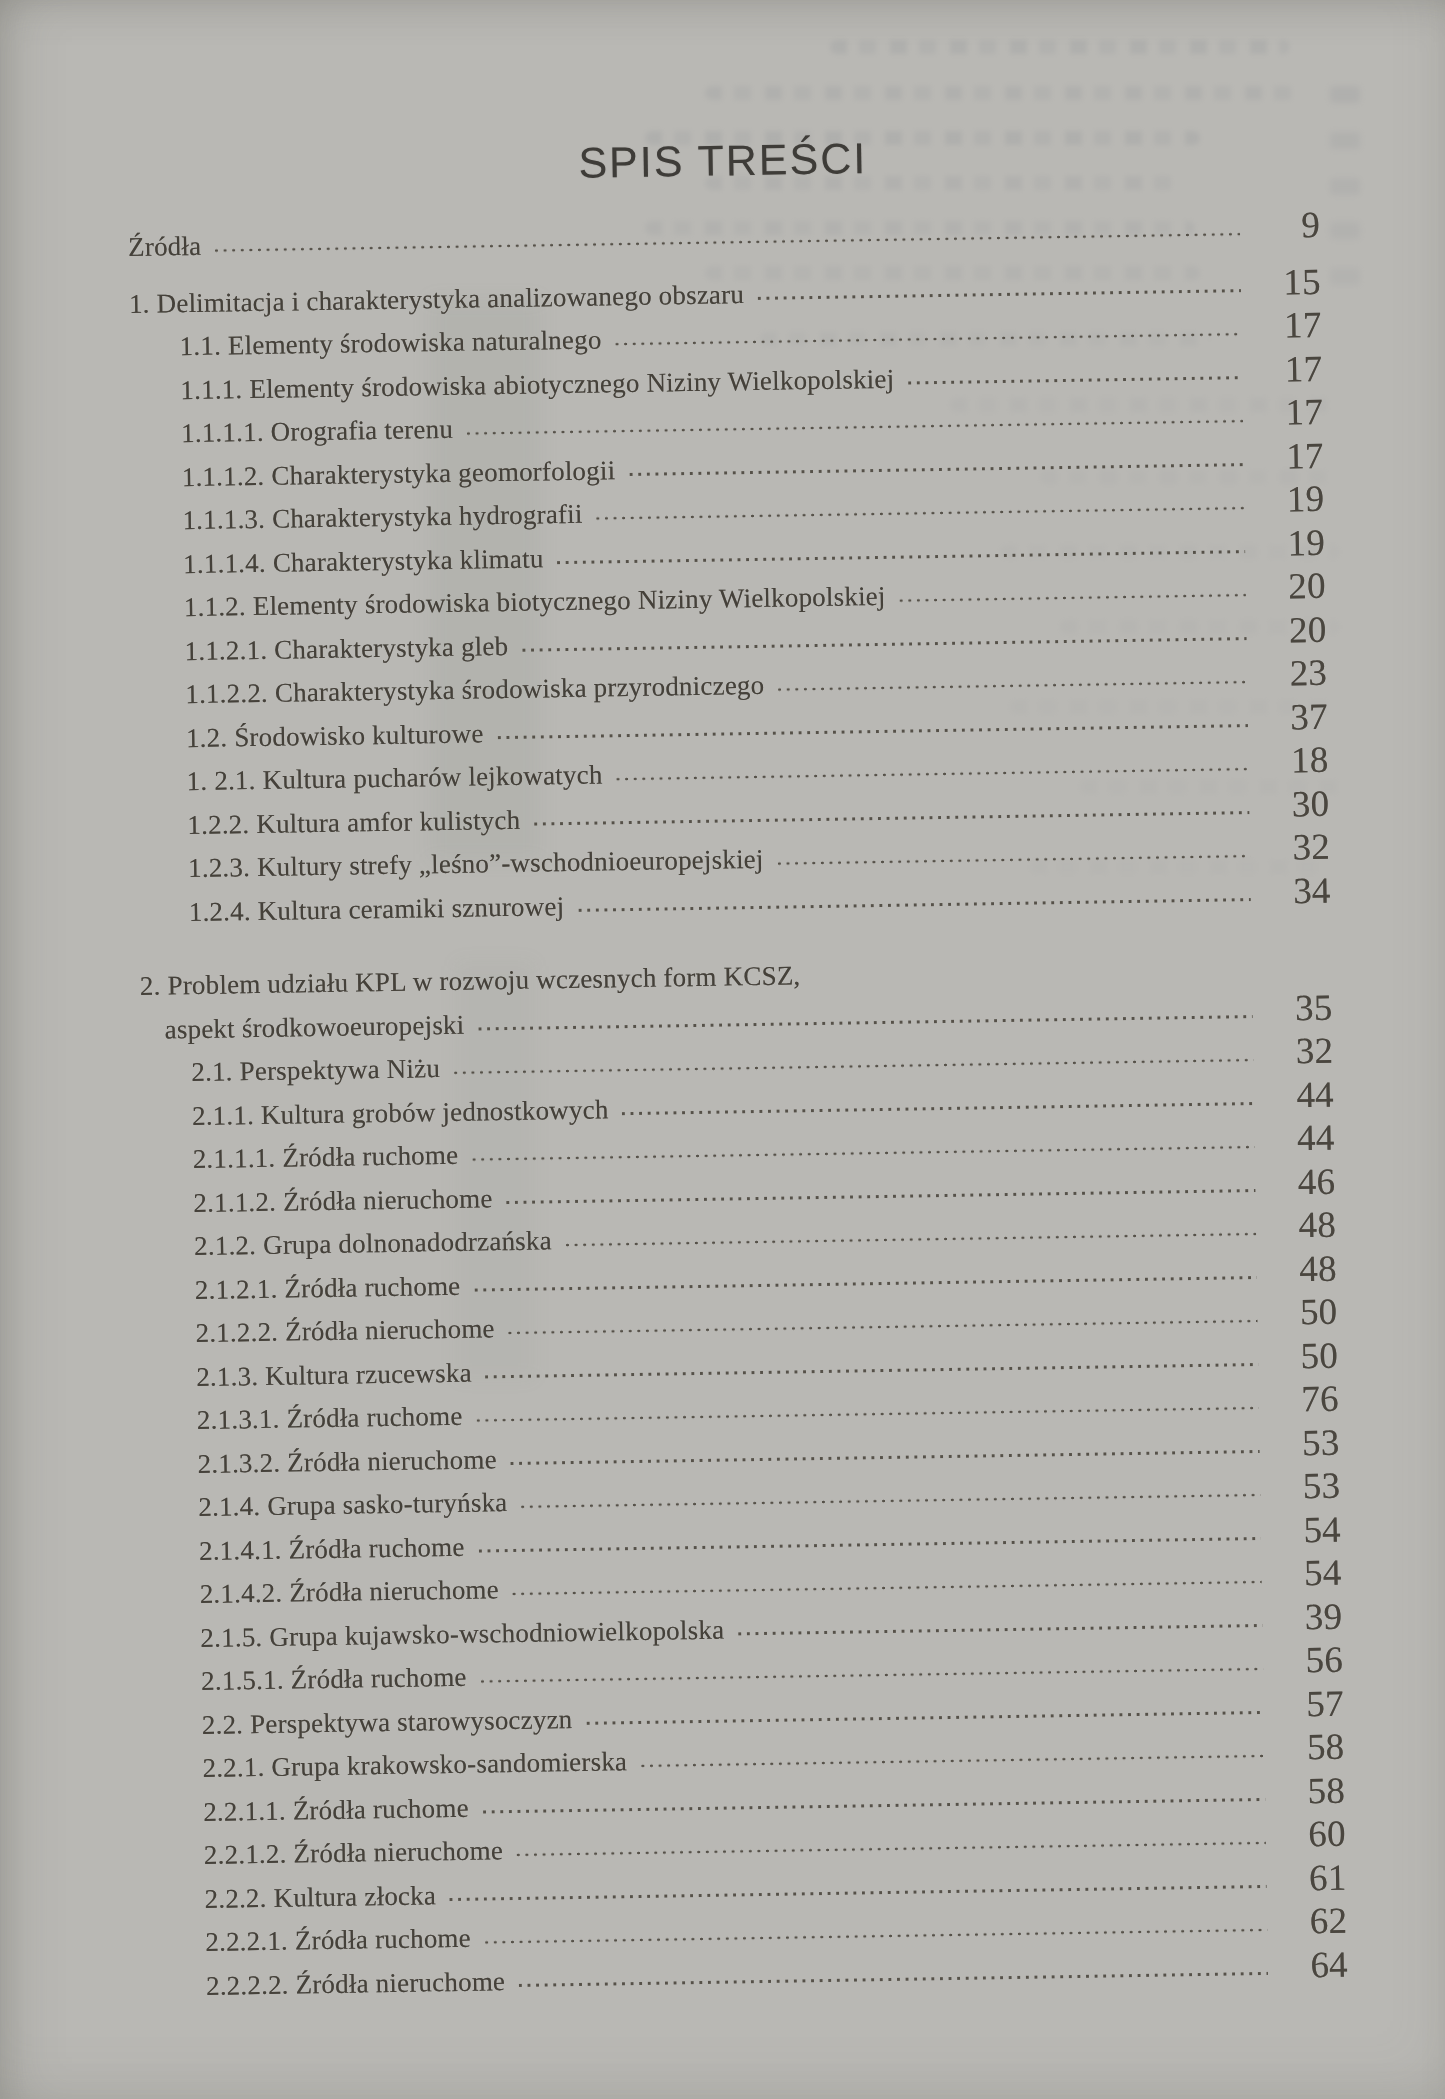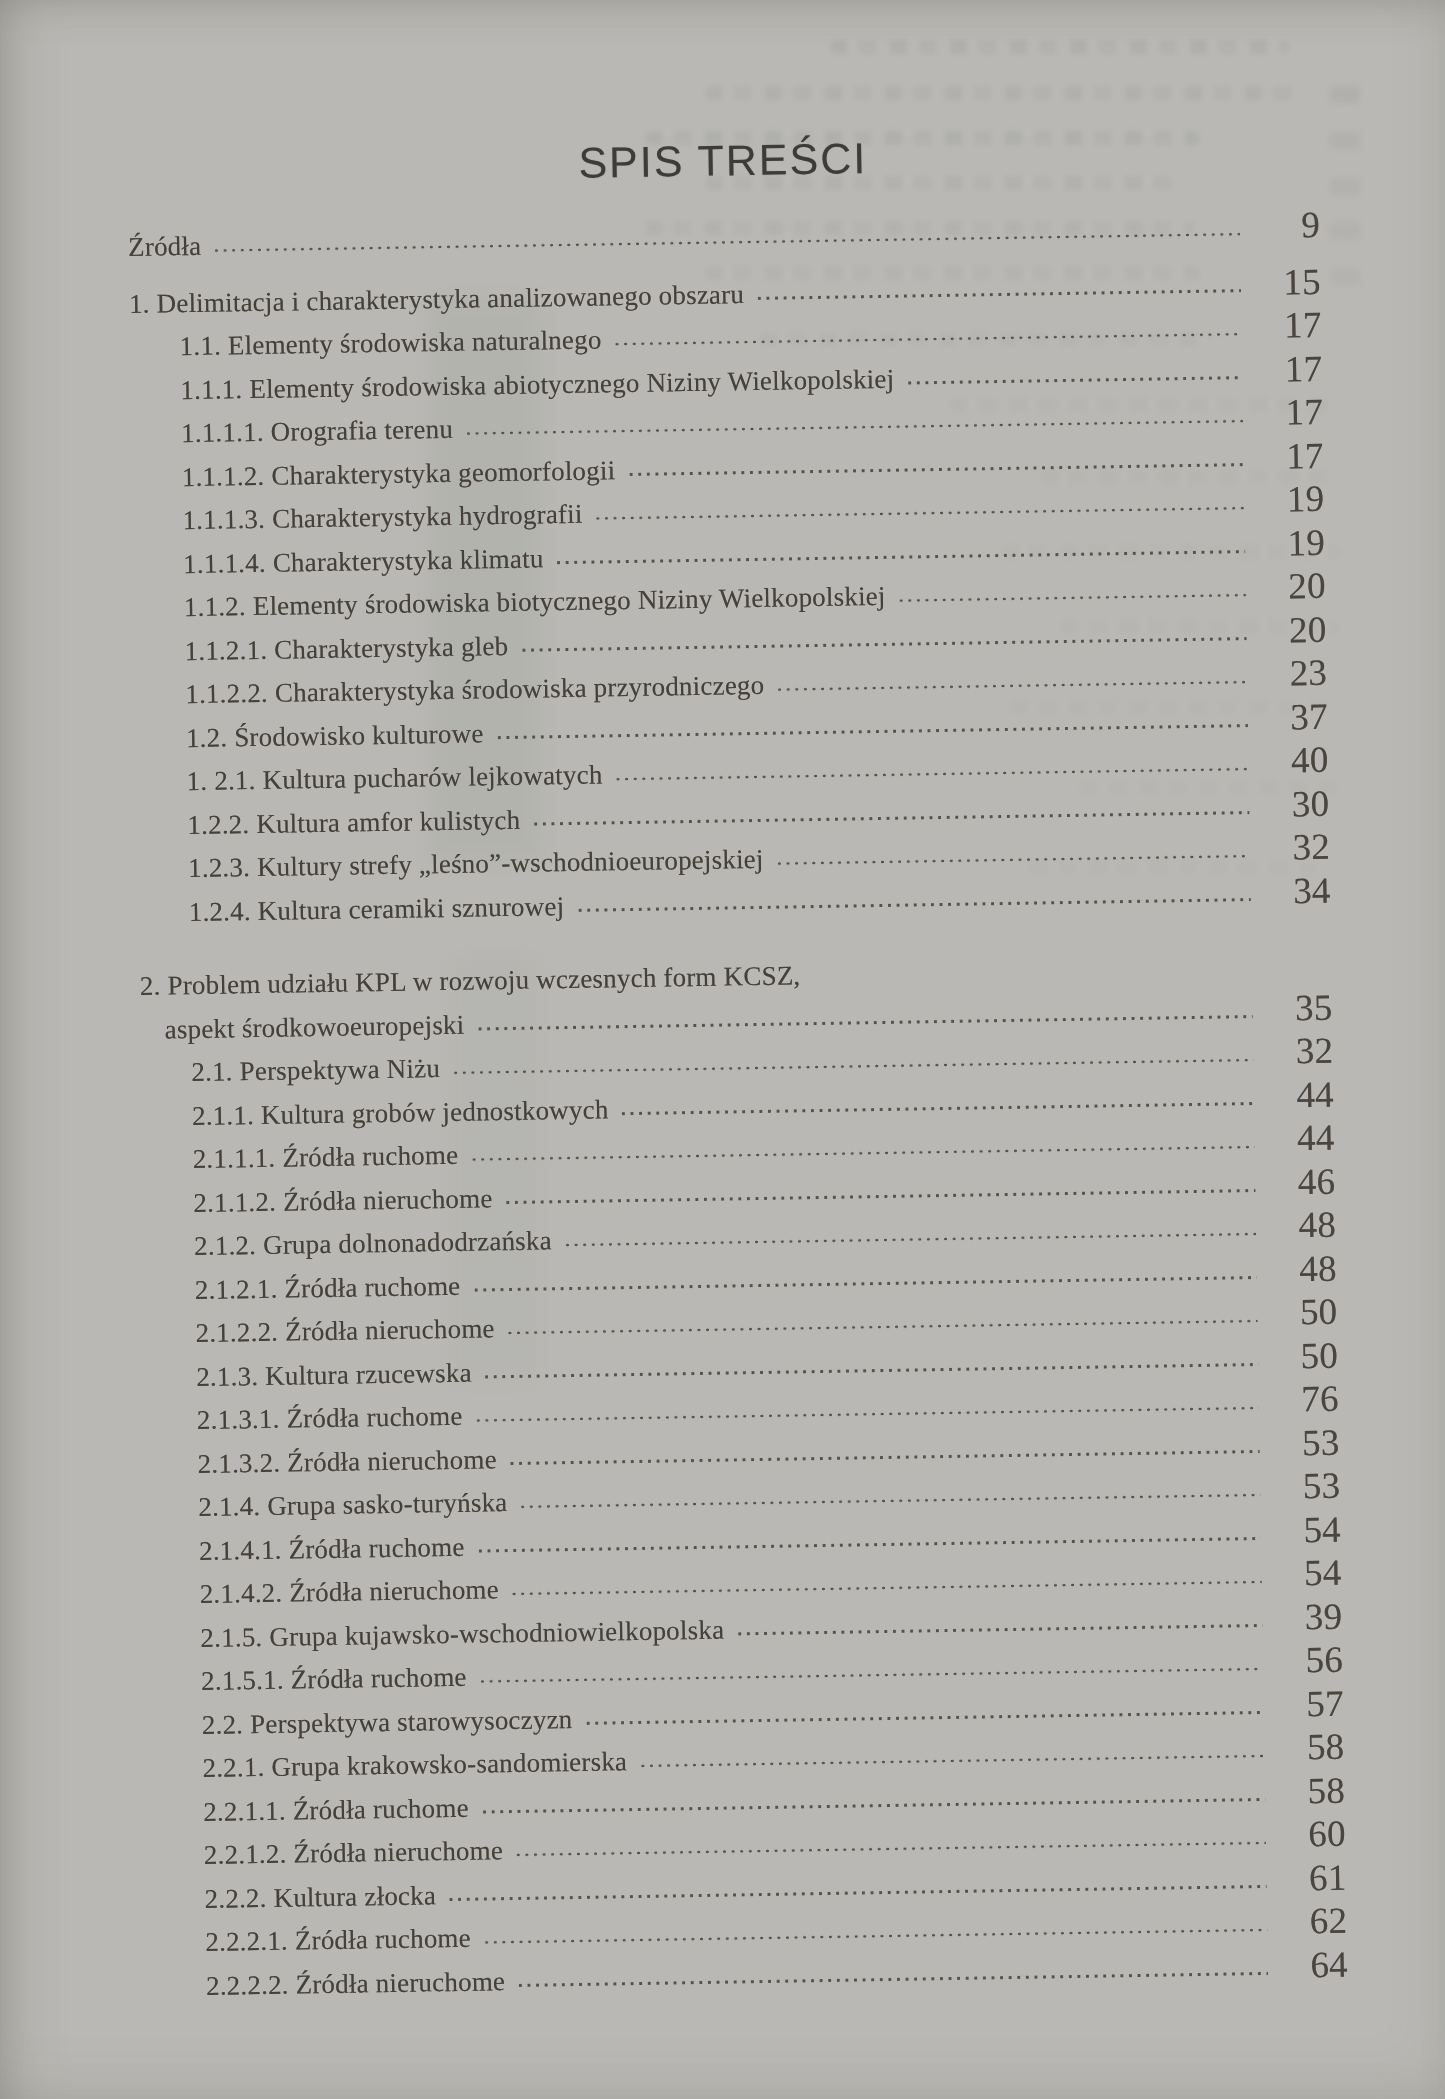--- a/index.html
+++ b/index.html
@@ -179,21 +179,21 @@
           <span class="num">23</span>
         </div>
         <div class="row lvl1">
           <span class="label">1.2. Środowisko kulturowe</span>
           <span class="leader"></span>
           <span class="num">37</span>
         </div>
         <div class="row lvl1">
           <span class="label">1. 2.1. Kultura pucharów lejkowatych</span>
           <span class="leader"></span>
-          <span class="num">40</span>
+          <span class="num">18</span>
         </div>
         <div class="row lvl1">
           <span class="label">1.2.2. Kultura amfor kulistych</span>
           <span class="leader"></span>
           <span class="num">30</span>
         </div>
         <div class="row lvl1">
           <span class="label">1.2.3. Kultury strefy „leśno”-wschodnioeuropejskiej</span>
           <span class="leader"></span>
           <span class="num">32</span>

